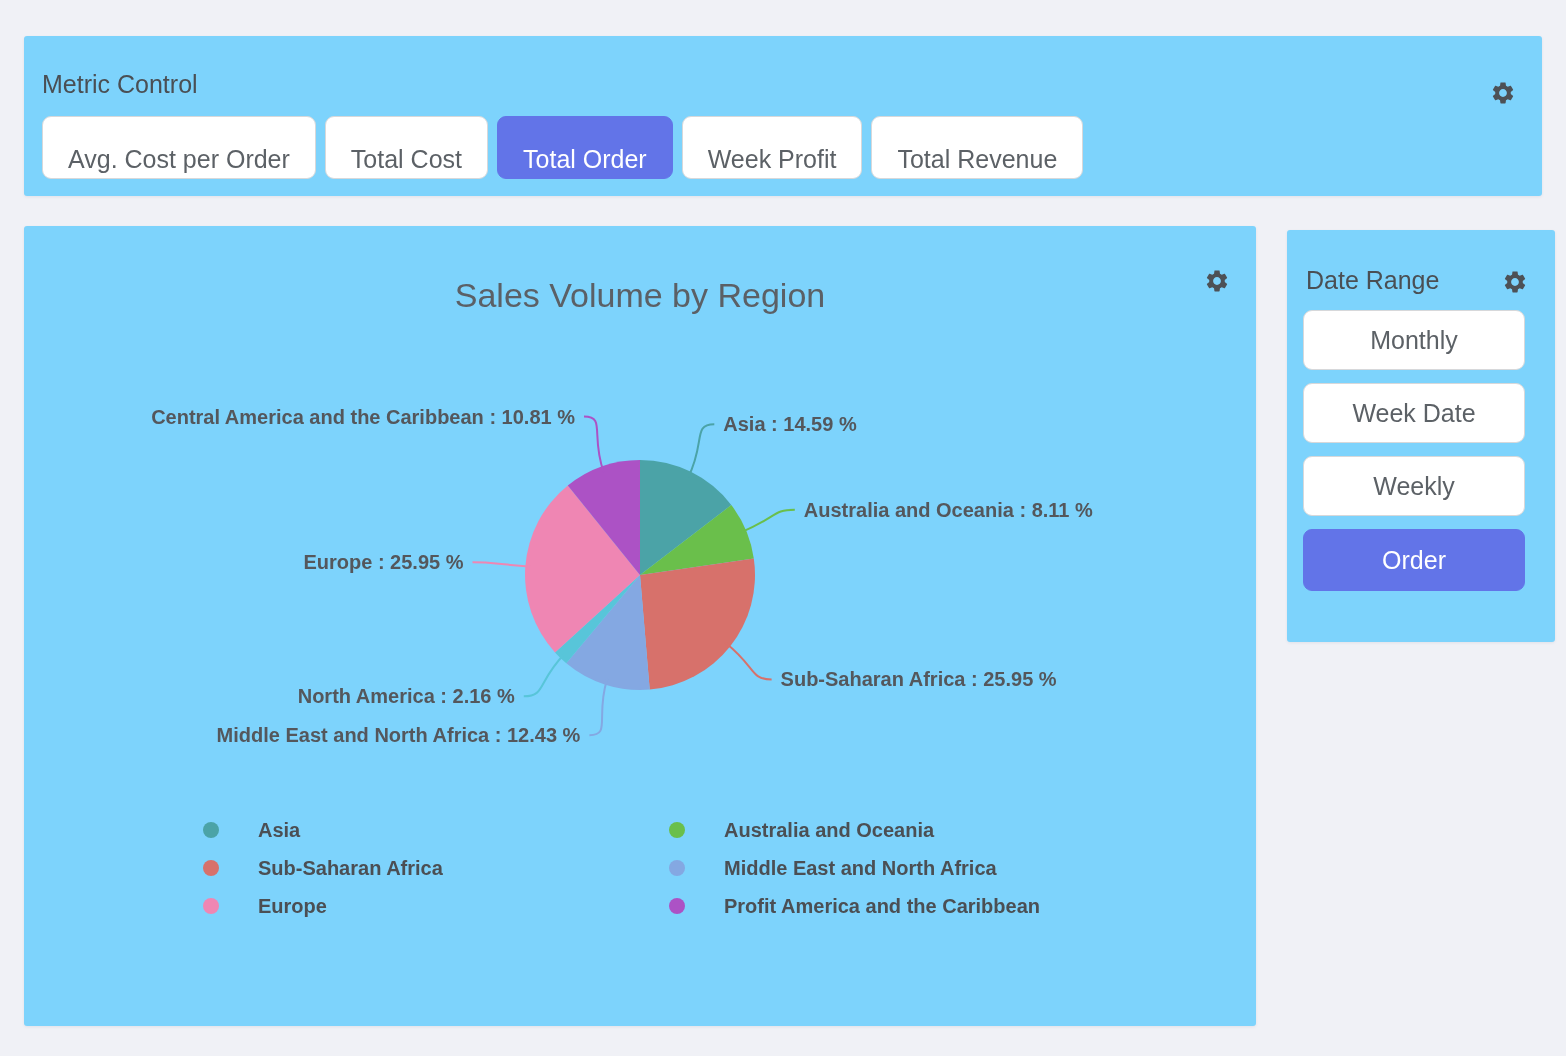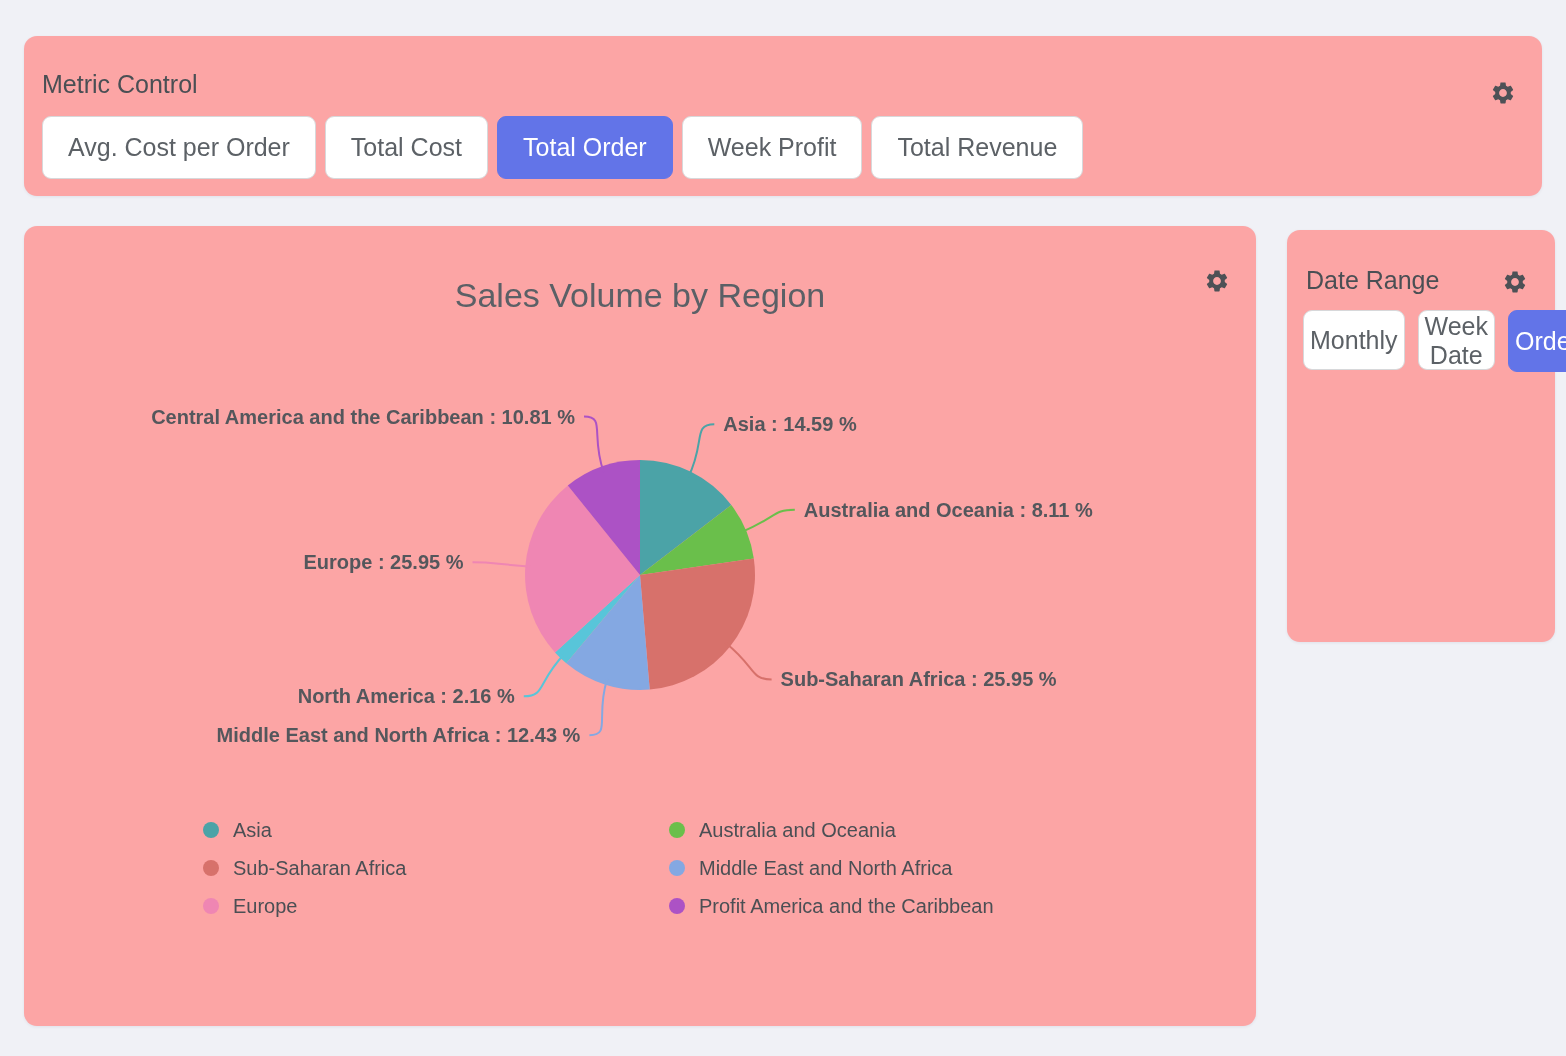--- a/index.html
+++ b/index.html
@@ -3,41 +3,41 @@
 <meta charset="utf-8">
 <style>
   html,body{margin:0;padding:0;}
   body{
     width:1566px;height:1056px;position:relative;
     background:#f0f1f6;
     font-family:"Liberation Sans",sans-serif;
     overflow:hidden;
   }
   .card{
-    position:absolute;background:#fca5a5;border-radius:13px;
+    position:absolute;background:#7dd3fc;border-radius:3px;
     box-shadow:0 1px 3px rgba(50,50,90,0.08);
   }
   
   #metric-card{left:24px;top:36px;width:1518px;height:160px;}
   .section-title{
     position:absolute;left:18px;top:34px;
     font-size:25px;color:#4a4f54;
   }
   .gear-btn{
     position:absolute;width:26px;height:26px;padding:0;border:0;background:transparent;cursor:pointer;
   }
   .gear-btn svg{display:block;width:26px;height:26px;fill:#4d5156;}
   #metric-gear{right:26px;top:44px;}
   #metric-buttons{
     position:absolute;left:18px;top:80px;display:flex;gap:9px;
   }
   .pill{
     background:#fff;border:1px solid #d7d8da;border-radius:9px;
     color:#5c6166;font-size:25px;font-family:inherit;
-    height:63px;line-height:61px;padding:0 25px;cursor:pointer;white-space:nowrap;text-align:center;
+    height:63px;line-height:61px;padding:12px 25px;cursor:pointer;white-space:nowrap;text-align:center;
   }
   .pill.selected{
     background:var(--accent);border-color:var(--accent);color:#ffffff;
   }
   
   #chart-card{left:24px;top:226px;width:1232px;height:800px;}
   #chart-title{
     position:absolute;left:0;top:50px;width:100%;text-align:center;
     font-size:34px;color:#5b6066;
   }
@@ -46,28 +46,28 @@
   .pie-label{
     font-family:"Liberation Sans",sans-serif;
     font-size:20px;font-weight:bold;fill:#54575c;
   }
   #legend{
     position:absolute;left:179px;top:592px;
     display:grid;grid-template-columns:466px auto;row-gap:14px;
   }
   .legend-item{display:flex;align-items:center;height:24px;cursor:pointer;}
   .legend-dot{width:16px;height:16px;border-radius:50%;margin-right:14px;flex:none;}
-  .legend-label{font-size:20px;font-weight:normal;color:#4b4f54;white-space:nowrap;}
+  .legend-label{font-size:20px;font-weight:bold;color:#4b4f54;white-space:nowrap;margin-left:25px;}
   
   #date-card{left:1287px;top:230px;width:268px;height:412px;}
   #date-title{left:19px;top:36px;}
   #date-gear{right:27px;top:39px;}
   #date-buttons{
     position:absolute;left:16px;top:80px;width:222px;
-    display:flex;flex-direction:row;gap:13px;
+    display:flex;flex-direction:column;gap:13px;
   }
   .drange-btn{
     box-sizing:border-box;width:222px;height:60px;
     background:#fff;border:1px solid #d7d8da;border-radius:9px;
     color:#5c6166;font-size:25px;font-family:inherit;cursor:pointer;
   }
   .drange-btn.selected{
     background:var(--accent);border-color:var(--accent);color:#fff;height:62px;
   }
 </style>
@@ -151,15 +151,16 @@
 <div class="card" id="date-card">
   <div class="section-title" id="date-title">Date Range</div>
   <button class="gear-btn" id="date-gear">
     <svg viewBox="0 0 24 24">
         <path d="M19.14 12.94c.04-.3.06-.61.06-.94 0-.32-.02-.64-.07-.94l2.03-1.58c.18-.14.23-.41.12-.61l-1.92-3.32c-.12-.22-.37-.29-.59-.22l-2.39.96c-.5-.38-1.03-.7-1.62-.94l-.36-2.54c-.04-.24-.24-.41-.48-.41h-3.84c-.24 0-.43.17-.47.41l-.36 2.54c-.59.24-1.13.57-1.62.94l-2.39-.96c-.22-.08-.47 0-.59.22L2.74 8.87c-.12.21-.08.47.12.61l2.03 1.58c-.05.3-.09.63-.09.94s.02.64.07.94l-2.03 1.58c-.18.14-.23.41-.12.61l1.92 3.32c.12.22.37.29.59.22l2.39-.96c.5.38 1.03.7 1.62.94l.36 2.54c.05.24.24.41.48.41h3.84c.24 0 .44-.17.47-.41l.36-2.54c.59-.24 1.13-.56 1.62-.94l2.39.96c.22.08.47 0 .59-.22l1.92-3.32c.12-.22.07-.47-.12-.61l-2.01-1.58zM12 15.6c-1.98 0-3.6-1.62-3.6-3.6s1.62-3.6 3.6-3.6 3.6 1.62 3.6 3.6-1.62 3.6-3.6 3.6z"></path>
       </svg>
   </button>
   <div id="date-buttons">
     <button class="drange-btn">Monthly</button>
     <button class="drange-btn">Week Date</button>
+    <button class="drange-btn">Weekly</button>
     <button class="drange-btn selected">Order</button>
   </div>
 </div>
 
 </body></html>

